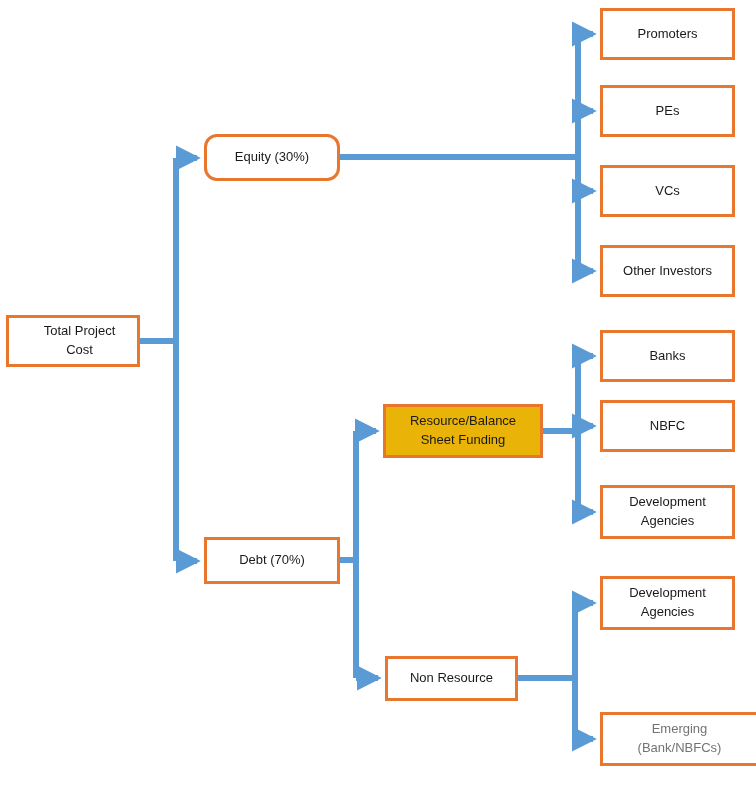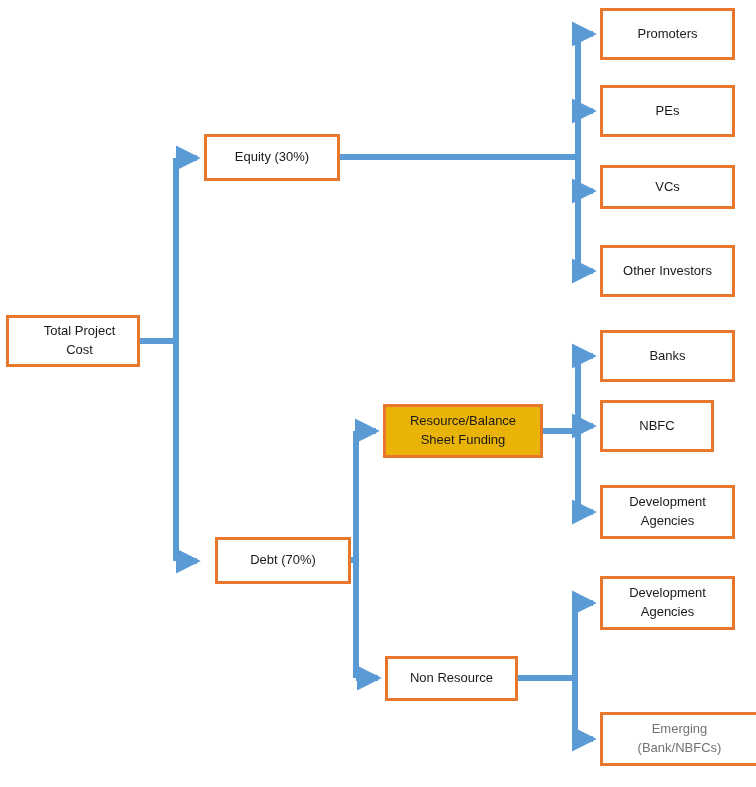--- a/index.html
+++ b/index.html
@@ -88,49 +88,49 @@
       <path d="M 575 603 L 575 739"></path>
       <path d="M 575 603 L 593 603" marker-end="url(#arrow)"></path>
       <path d="M 575 739 L 593 739" marker-end="url(#arrow)"></path>
     </g>
   </svg>
 
   <div class="node" style="left: 6px; top: 315px; width: 134px; height: 52px; border-color: rgb(232, 118, 44); background: rgb(255, 255, 255); color: rgb(26, 26, 26); padding-left: 17px;">
     <span class="label">Total Project
 Cost</span>
   </div>
-  <div class="node" style="left: 204px; top: 134px; width: 136px; height: 47px; border-color: rgb(232, 118, 44); background: rgb(255, 255, 255); color: rgb(26, 26, 26);">
+  <div class="node" style="left: 204px; top: 134px; width: 136px; height: 47px; border-color: rgb(232, 118, 44); background: rgb(255, 255, 255); color: rgb(26, 26, 26); border-radius: 13px;">
     <span class="label">Equity (30%)</span>
   </div>
-  <div class="node" style="left: 204px; top: 537px; width: 136px; height: 47px; border-color: rgb(232, 118, 44); background: rgb(255, 255, 255); color: rgb(26, 26, 26); margin-left: 11px;">
+  <div class="node" style="left: 204px; top: 537px; width: 136px; height: 47px; border-color: rgb(232, 118, 44); background: rgb(255, 255, 255); color: rgb(26, 26, 26);">
     <span class="label">Debt (70%)</span>
   </div>
   <div class="node" style="left: 383px; top: 404px; width: 160px; height: 54px; border-color: rgb(232, 118, 44); background: #eab308; color: rgb(26, 26, 26);">
     <span class="label">Resource/Balance
 Sheet Funding</span>
   </div>
   <div class="node" style="left: 385px; top: 656px; width: 133px; height: 45px; border-color: rgb(232, 118, 44); background: rgb(255, 255, 255); color: rgb(26, 26, 26);">
     <span class="label">Non Resource</span>
   </div>
   <div class="node" style="left: 600px; top: 8px; width: 135px; height: 52px; border-color: rgb(232, 118, 44); background: rgb(255, 255, 255); color: rgb(26, 26, 26);">
     <span class="label">Promoters</span>
   </div>
   <div class="node" style="left: 600px; top: 85px; width: 135px; height: 52px; border-color: rgb(232, 118, 44); background: rgb(255, 255, 255); color: rgb(26, 26, 26);">
     <span class="label">PEs</span>
   </div>
-  <div class="node" style="left: 600px; top: 165px; width: 135px; height: 44px; border-color: rgb(232, 118, 44); background: rgb(255, 255, 255); color: rgb(26, 26, 26); justify-content: center;">
+  <div class="node" style="left: 600px; top: 165px; width: 135px; height: 52px; border-color: rgb(232, 118, 44); background: rgb(255, 255, 255); color: rgb(26, 26, 26); justify-content: center;">
     <span class="label">VCs</span>
   </div>
   <div class="node" style="left: 600px; top: 330px; width: 135px; height: 52px; border-color: rgb(232, 118, 44); background: rgb(255, 255, 255); color: rgb(26, 26, 26);">
     <span class="label">Banks</span>
   </div>
   <div class="node" style="left: 600px; top: 245px; width: 135px; height: 52px; border-color: rgb(232, 118, 44); background: rgb(255, 255, 255); color: rgb(26, 26, 26);">
     <span class="label">Other Investors</span>
   </div>
-  <div class="node" style="left: 600px; top: 400px; width: 114px; height: 52px; border-color: rgb(232, 118, 44); background: rgb(255, 255, 255); color: rgb(26, 26, 26);">
+  <div class="node" style="left: 600px; top: 400px; width: 135px; height: 52px; border-color: rgb(232, 118, 44); background: rgb(255, 255, 255); color: rgb(26, 26, 26);">
     <span class="label">NBFC</span>
   </div>
   <div class="node" style="left: 600px; top: 485px; width: 135px; height: 54px; border-color: rgb(232, 118, 44); background: rgb(255, 255, 255); color: rgb(26, 26, 26);">
     <span class="label">Development
 Agencies</span>
   </div>
   <div class="node" style="left: 600px; top: 576px; width: 135px; height: 54px; border-color: rgb(232, 118, 44); background: rgb(255, 255, 255); color: rgb(26, 26, 26);">
     <span class="label">Development
 Agencies</span>
   </div>

